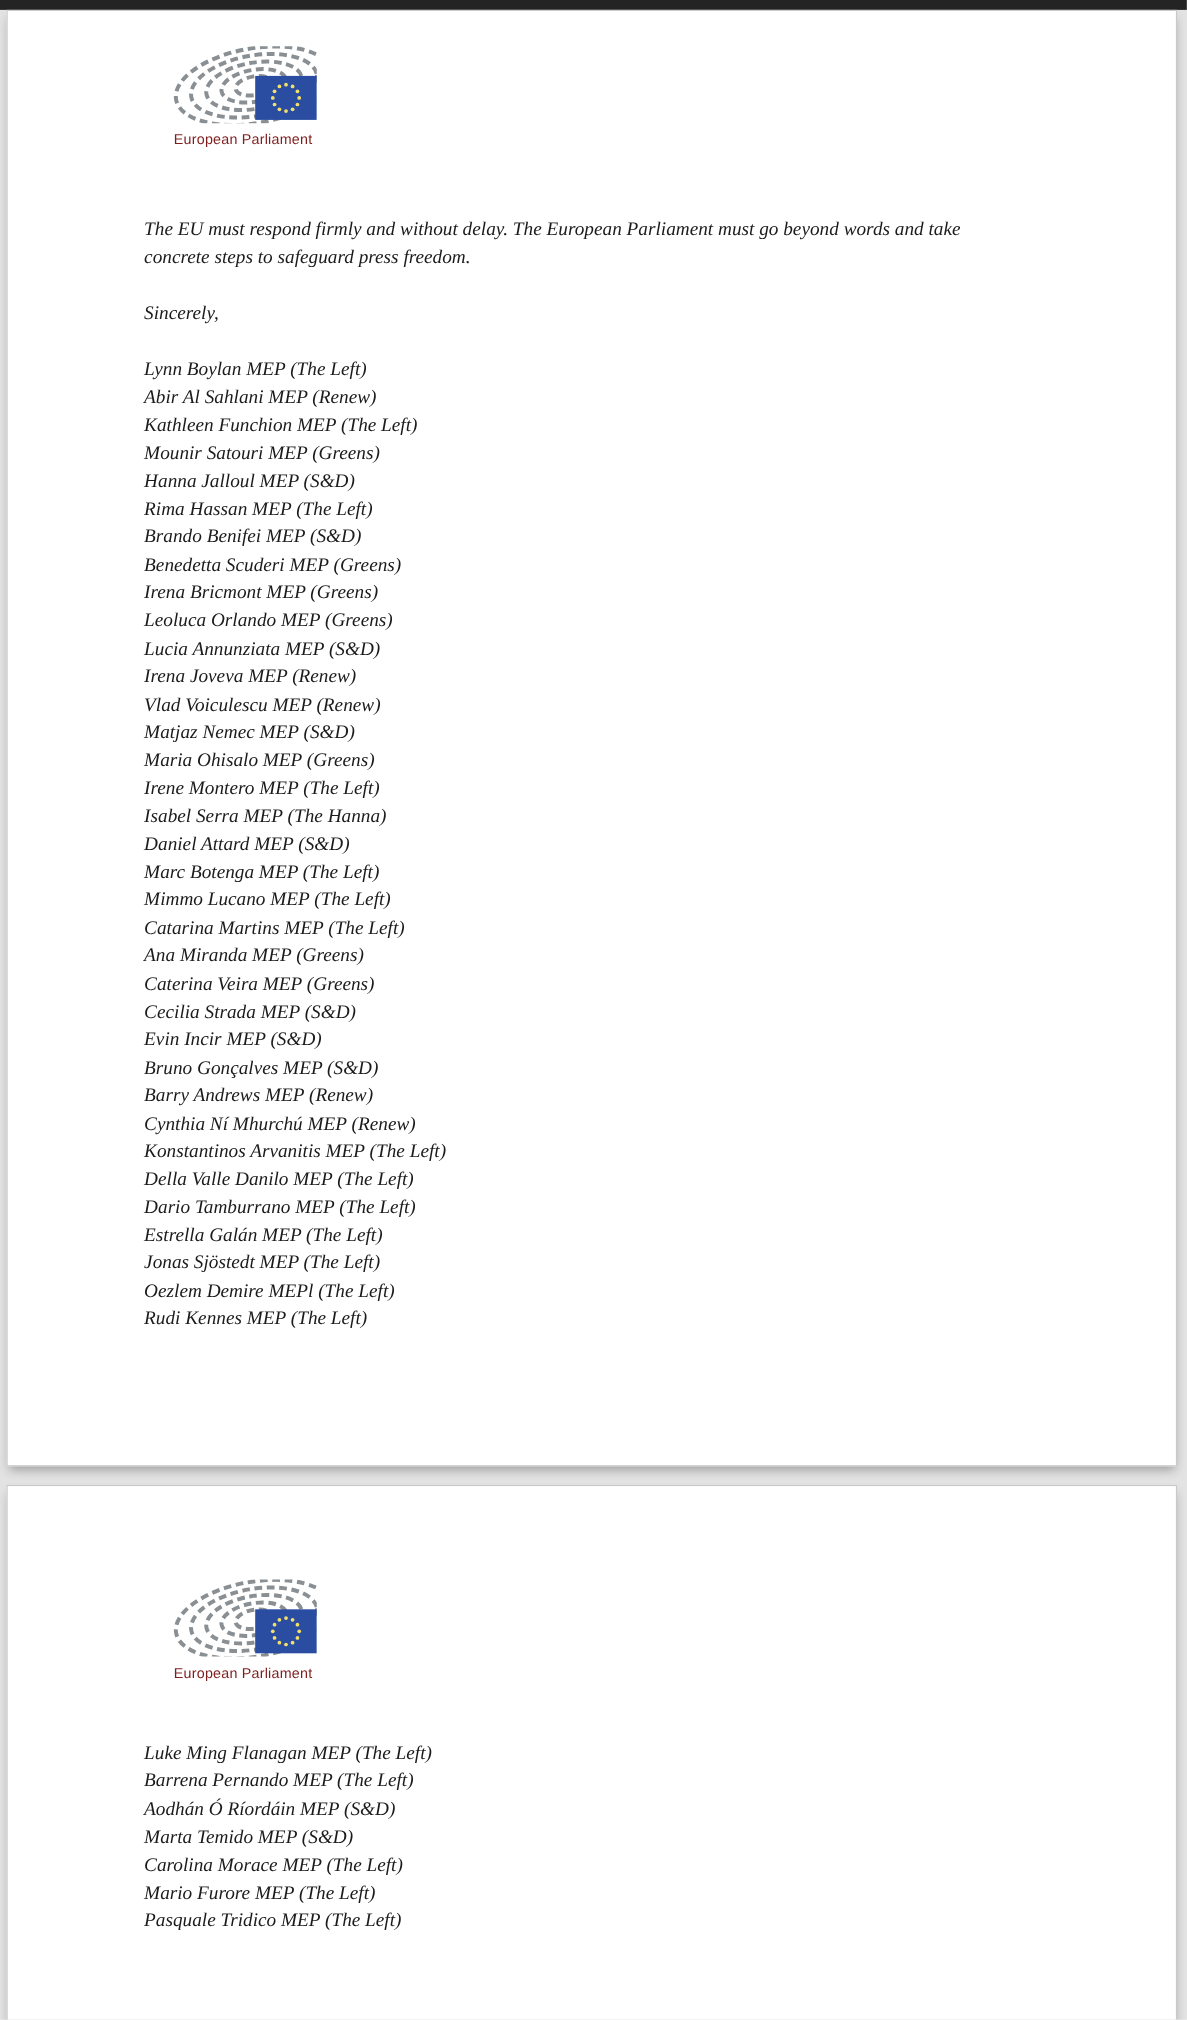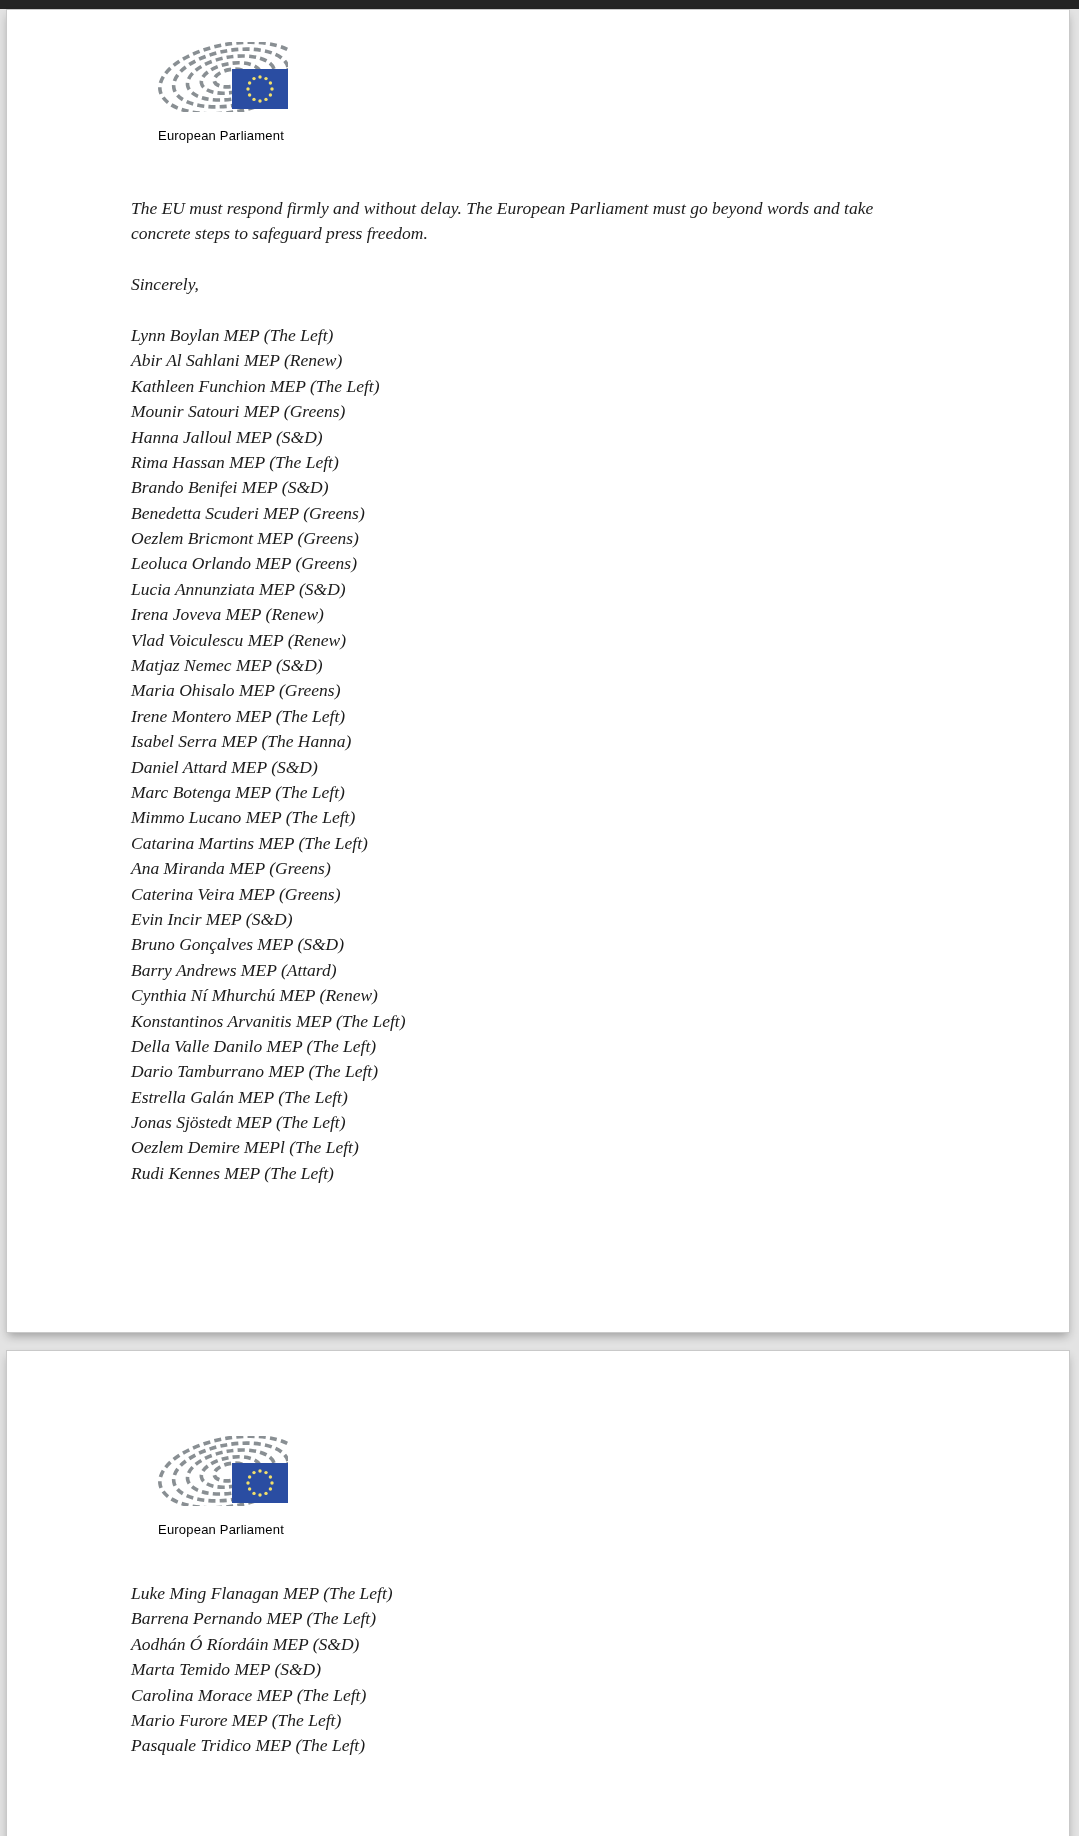--- a/index.html
+++ b/index.html
@@ -31,25 +31,25 @@
 
   .ep-logo {
     position: absolute;
     left: 144px;
     width: 140px;
     text-align: center;
   }
   .page-1 .ep-logo { top: 32px; }
   .page-2 .ep-logo { top: 85px; }
   .ep-logo-label {
-    margin-top: 12px;
+    margin-top: 2px;
     font-family: "Liberation Sans", sans-serif;
     font-size: 13px;
     letter-spacing: 0.2px;
-    color: #000000;
+    color: #7f1d1d;
     white-space: nowrap;
   }
 
   .letter-body {
     position: absolute;
     left: 124px;
     color: #1b1b1b;
     font-style: italic;
     font-size: 17.5px;
   }
@@ -105,38 +105,39 @@
     <div class="spacer"></div>
     <div>
         <div class="line">Lynn Boylan MEP (The Left)</div>
         <div class="line">Abir Al Sahlani MEP (Renew)</div>
         <div class="line">Kathleen Funchion MEP (The Left)</div>
         <div class="line">Mounir Satouri MEP (Greens)</div>
         <div class="line">Hanna Jalloul MEP (S&amp;D)</div>
         <div class="line">Rima Hassan MEP (The Left)</div>
         <div class="line">Brando Benifei MEP (S&amp;D)</div>
         <div class="line">Benedetta Scuderi MEP (Greens)</div>
-        <div class="line">Oezlem Bricmont MEP (Greens)</div>
+        <div class="line">Irena Bricmont MEP (Greens)</div>
         <div class="line">Leoluca Orlando MEP (Greens)</div>
         <div class="line">Lucia Annunziata MEP (S&amp;D)</div>
         <div class="line">Irena Joveva MEP (Renew)</div>
         <div class="line">Vlad Voiculescu MEP (Renew)</div>
         <div class="line">Matjaz Nemec MEP (S&amp;D)</div>
         <div class="line">Maria Ohisalo MEP (Greens)</div>
         <div class="line">Irene Montero MEP (The Left)</div>
         <div class="line">Isabel Serra MEP (The Hanna)</div>
         <div class="line">Daniel Attard MEP (S&amp;D)</div>
         <div class="line">Marc Botenga MEP (The Left)</div>
         <div class="line">Mimmo Lucano MEP (The Left)</div>
         <div class="line">Catarina Martins MEP (The Left)</div>
         <div class="line">Ana Miranda MEP (Greens)</div>
         <div class="line">Caterina Veira MEP (Greens)</div>
+        <div class="line">Cecilia Strada MEP (S&amp;D)</div>
         <div class="line">Evin Incir MEP (S&amp;D)</div>
         <div class="line">Bruno Gonçalves MEP (S&amp;D)</div>
-        <div class="line">Barry Andrews MEP (Attard)</div>
+        <div class="line">Barry Andrews MEP (Renew)</div>
         <div class="line">Cynthia Ní Mhurchú MEP (Renew)</div>
         <div class="line">Konstantinos Arvanitis MEP (The Left)</div>
         <div class="line">Della Valle Danilo MEP (The Left)</div>
         <div class="line">Dario Tamburrano MEP (The Left)</div>
         <div class="line">Estrella Galán MEP (The Left)</div>
         <div class="line">Jonas Sjöstedt MEP (The Left)</div>
         <div class="line">Oezlem Demire MEPl (The Left)</div>
         <div class="line">Rudi Kennes MEP (The Left)</div>
       </div>
   </div>

